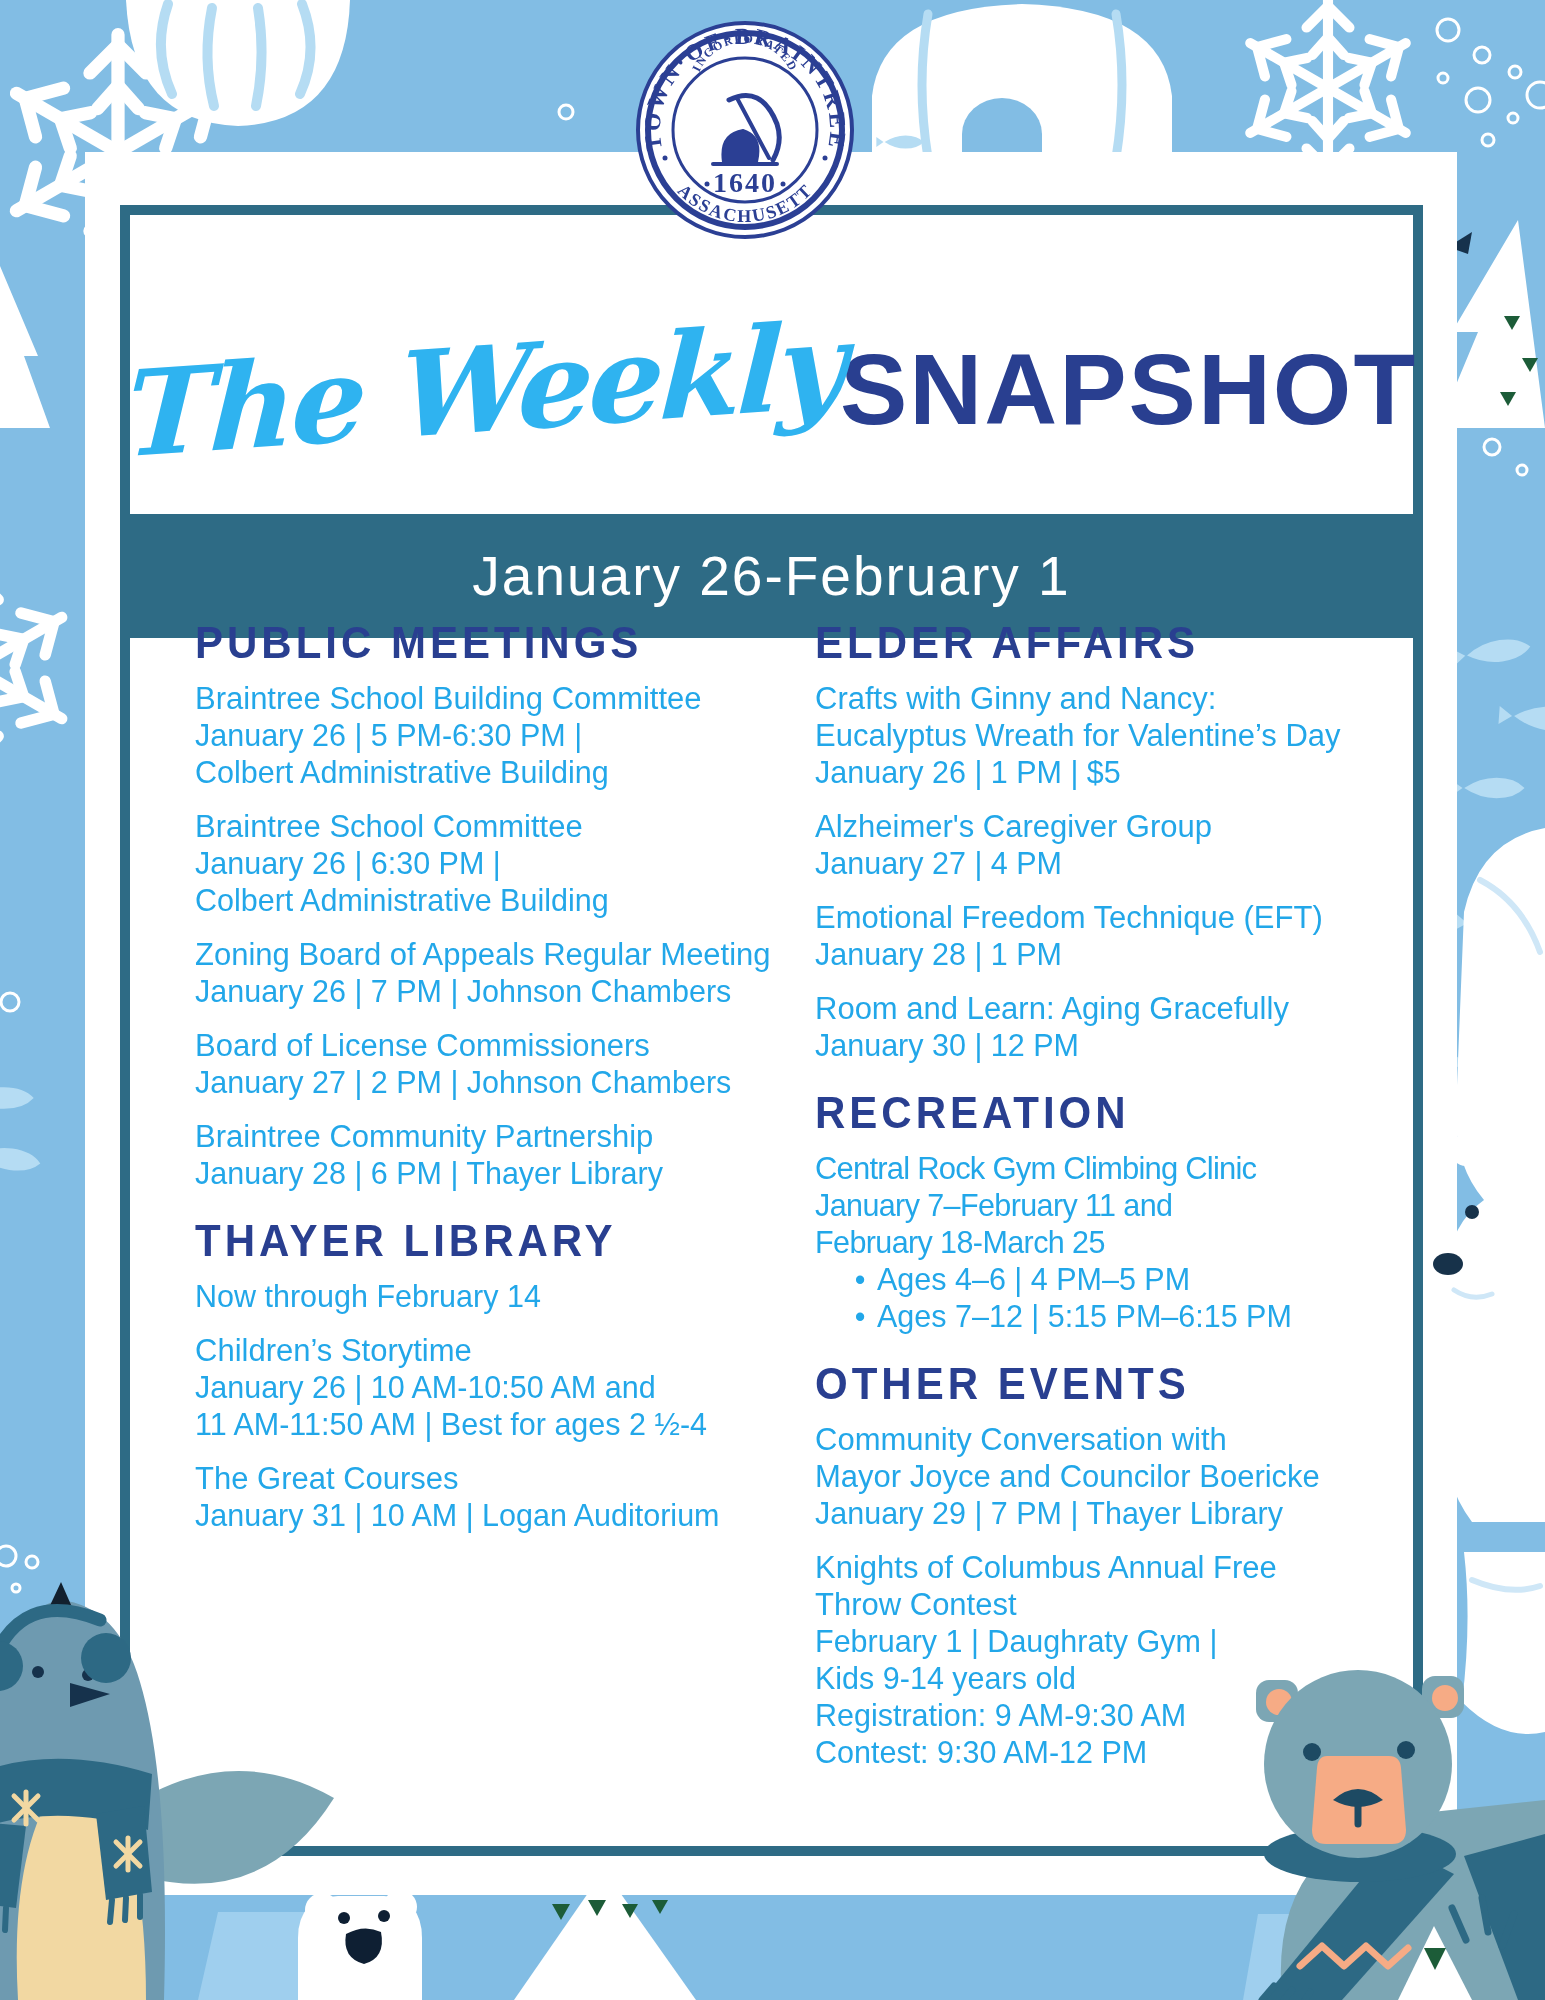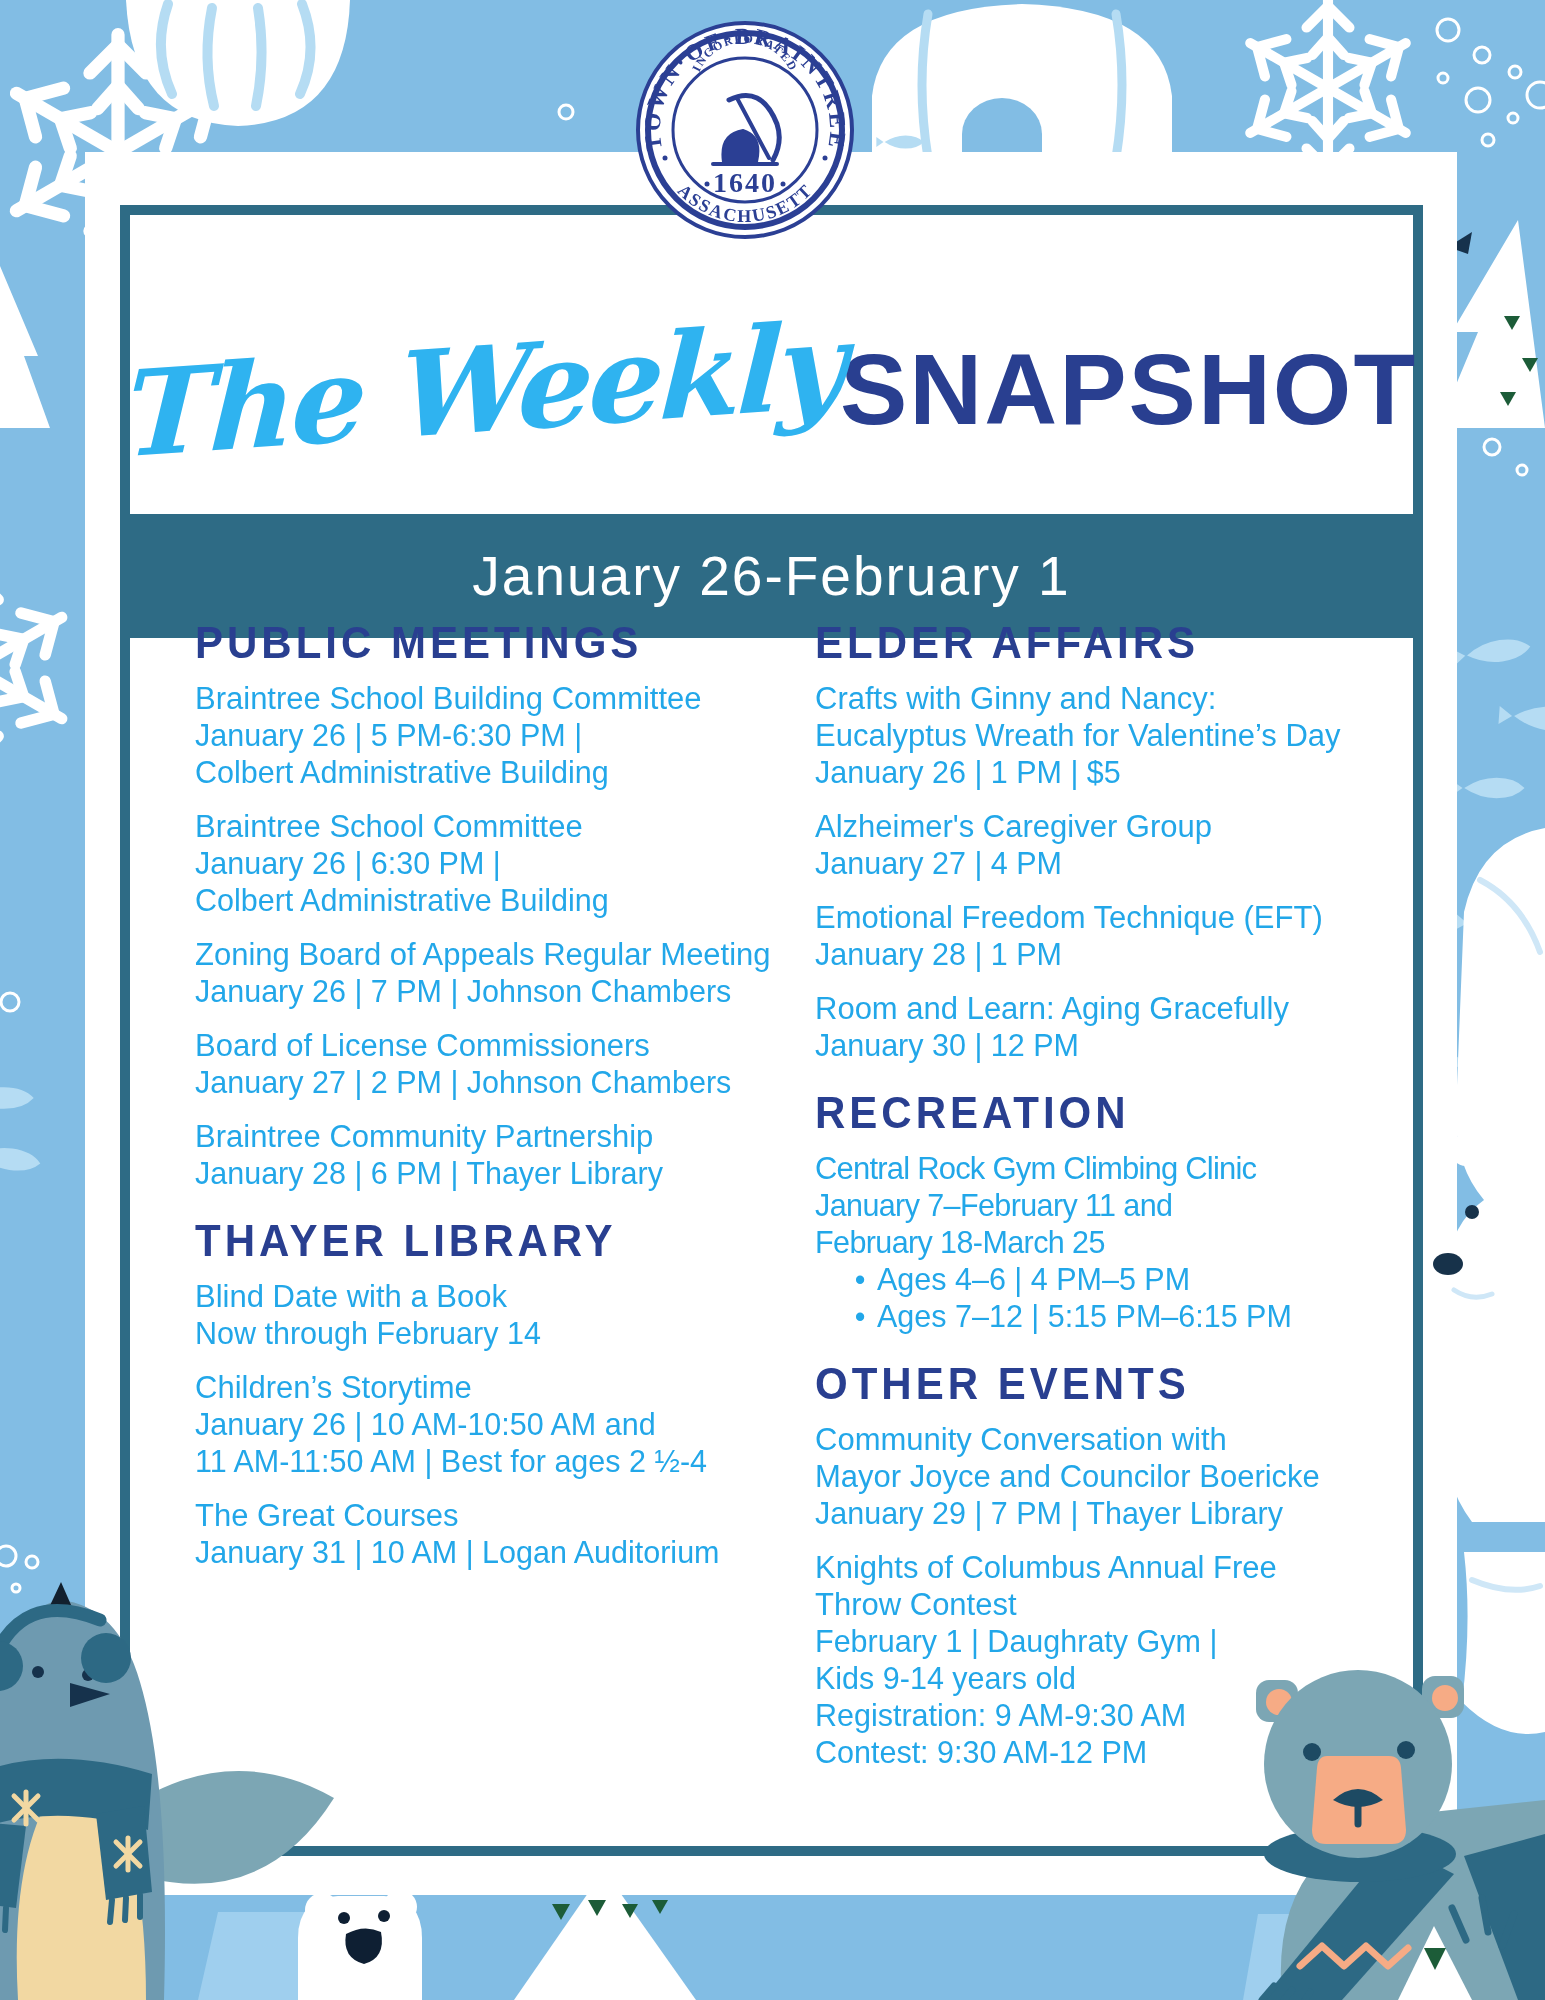--- a/index.html
+++ b/index.html
@@ -166,21 +166,20 @@
             <div class="ev-line">January 27 | 2 PM | Johnson Chambers</div>
           </div>
           <div class="event">
             <div class="ev-title">Braintree Community Partnership</div>
             <div class="ev-line">January 28 | 6 PM | Thayer Library</div>
           </div>
 
           <div class="section-heading">THAYER LIBRARY</div>
 
           <div class="event">
-            <div class="ev-title">Blind Date with a Book</div>
             <div class="ev-line">Now through February 14</div>
           </div>
           <div class="event">
             <div class="ev-title">Children’s Storytime</div>
             <div class="ev-line">January 26 | 10 AM-10:50 AM and</div>
             <div class="ev-line">11 AM-11:50 AM | Best for ages 2 ½-4</div>
           </div>
           <div class="event">
             <div class="ev-title">The Great Courses</div>
             <div class="ev-line">January 31 | 10 AM | Logan Auditorium</div>

